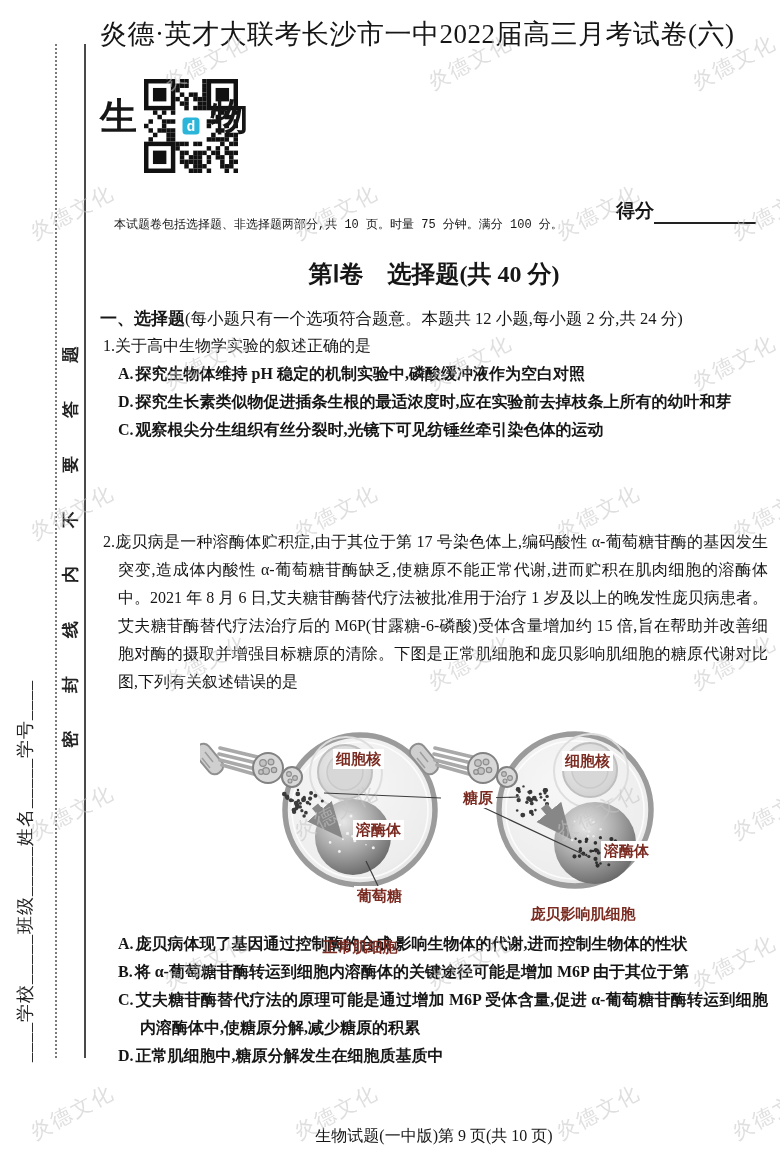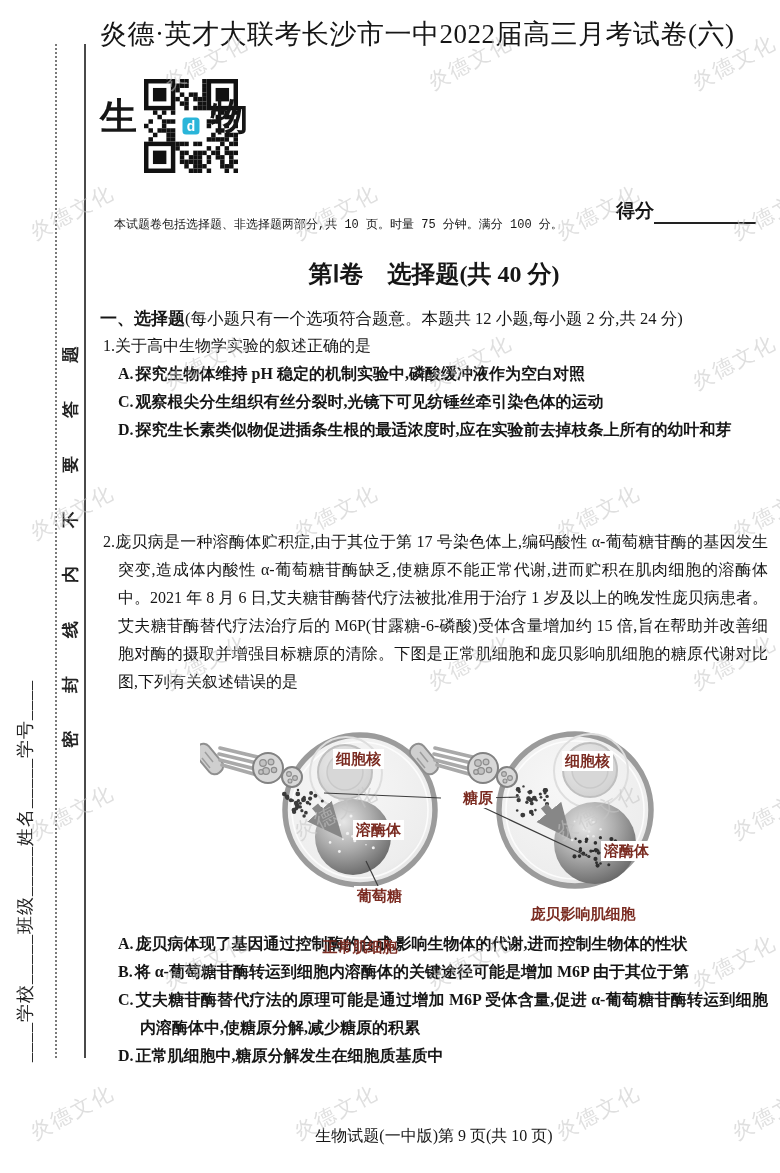--- a/index.html
+++ b/index.html
@@ -212,22 +212,22 @@
   <div class="subject-title">生　　物</div>
   <div class="score"><span>得分</span><span class="score-line"></span></div>
 
   <div class="intro">本试题卷包括选择题、非选择题两部分,共 10 页。时量 75 分钟。满分 100 分。</div>
   <div class="section-heading">第Ⅰ卷　选择题(共 40 分)</div>
   <div class="part1"><span class="part1-label">一、选择题</span><span>(每小题只有一个选项符合题意。本题共 12 小题,每小题 2 分,共 24 分)</span></div>
 
   <div class="question q1">
     <div class="stem"><span>1.</span><span>关于高中生物学实验的叙述正确的是</span></div>
     <div class="opt"><span class="olabel">A.</span><span>探究生物体维持 pH 稳定的机制实验中,磷酸缓冲液作为空白对照</span></div>
+    <div class="opt"><span class="olabel">D.</span><span>探究生长素类似物促进插条生根的最适浓度时,应在实验前去掉枝条上所有的幼叶和芽</span></div>
     <div class="opt"><span class="olabel">C.</span><span>观察根尖分生组织有丝分裂时,光镜下可见纺锤丝牵引染色体的运动</span></div>
-    <div class="opt"><span class="olabel">D.</span><span>探究生长素类似物促进插条生根的最适浓度时,应在实验前去掉枝条上所有的幼叶和芽</span></div>
   </div>
 
   <div class="question q2">
     <div class="stem"><span>2.</span><span>庞贝病是一种溶酶体贮积症,由于其位于第 17 号染色体上,编码酸性 α-葡萄糖苷酶的基因发生突变,造成体内酸性 α-葡萄糖苷酶缺乏,使糖原不能正常代谢,进而贮积在肌肉细胞的溶酶体中。2021 年 8 月 6 日,艾夫糖苷酶替代疗法被批准用于治疗 1 岁及以上的晚发性庞贝病患者。艾夫糖苷酶替代疗法治疗后的 M6P(甘露糖-6-磷酸)受体含量增加约 15 倍,旨在帮助并改善细胞对酶的摄取并增强目标糖原的清除。下图是正常肌细胞和庞贝影响肌细胞的糖原代谢对比图,下列有关叙述错误的是</span></div>
   </div>
 
   <div>
     <svg class="diagram-svg" viewBox="200 713 545 222">
       <defs>
         <radialGradient id="cellg" cx="42%" cy="35%" r="78%">

